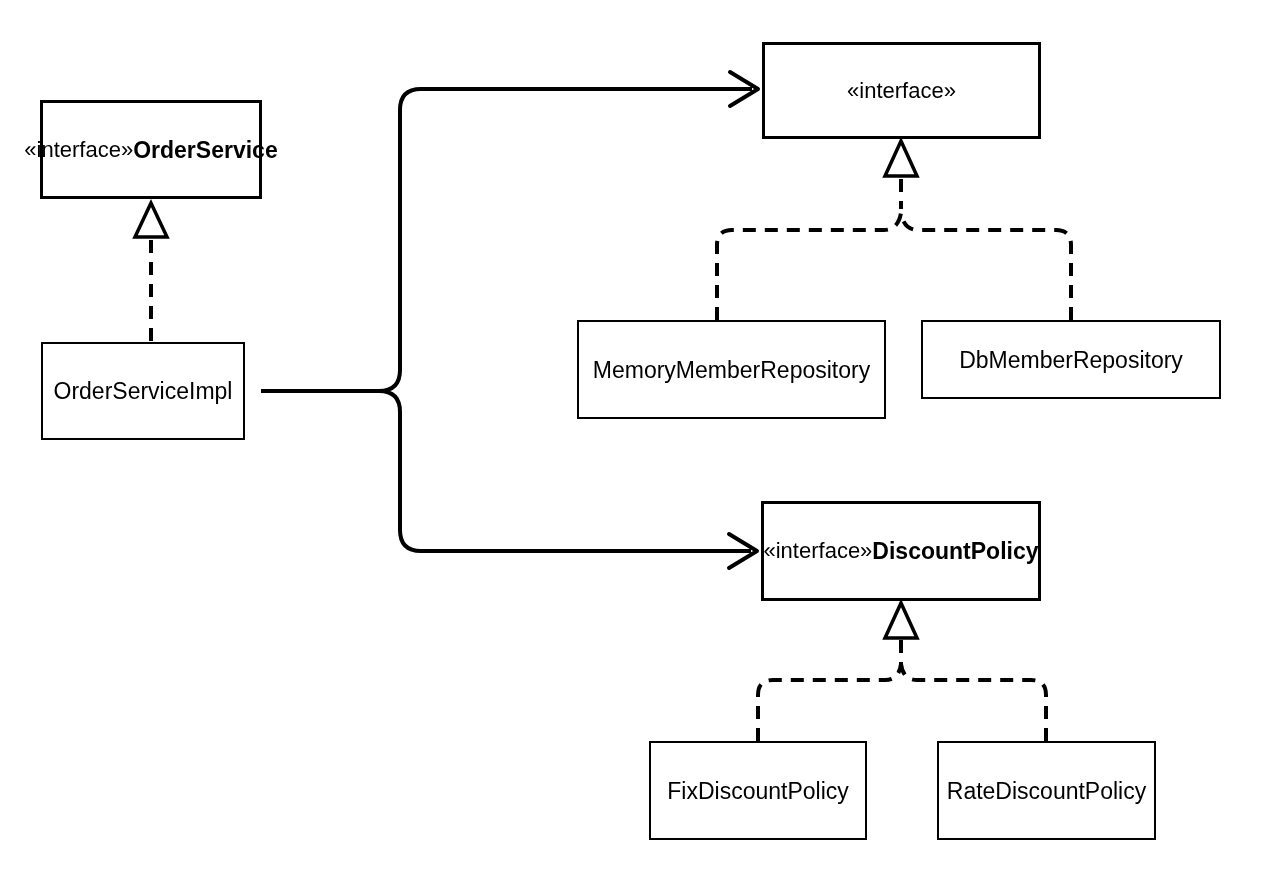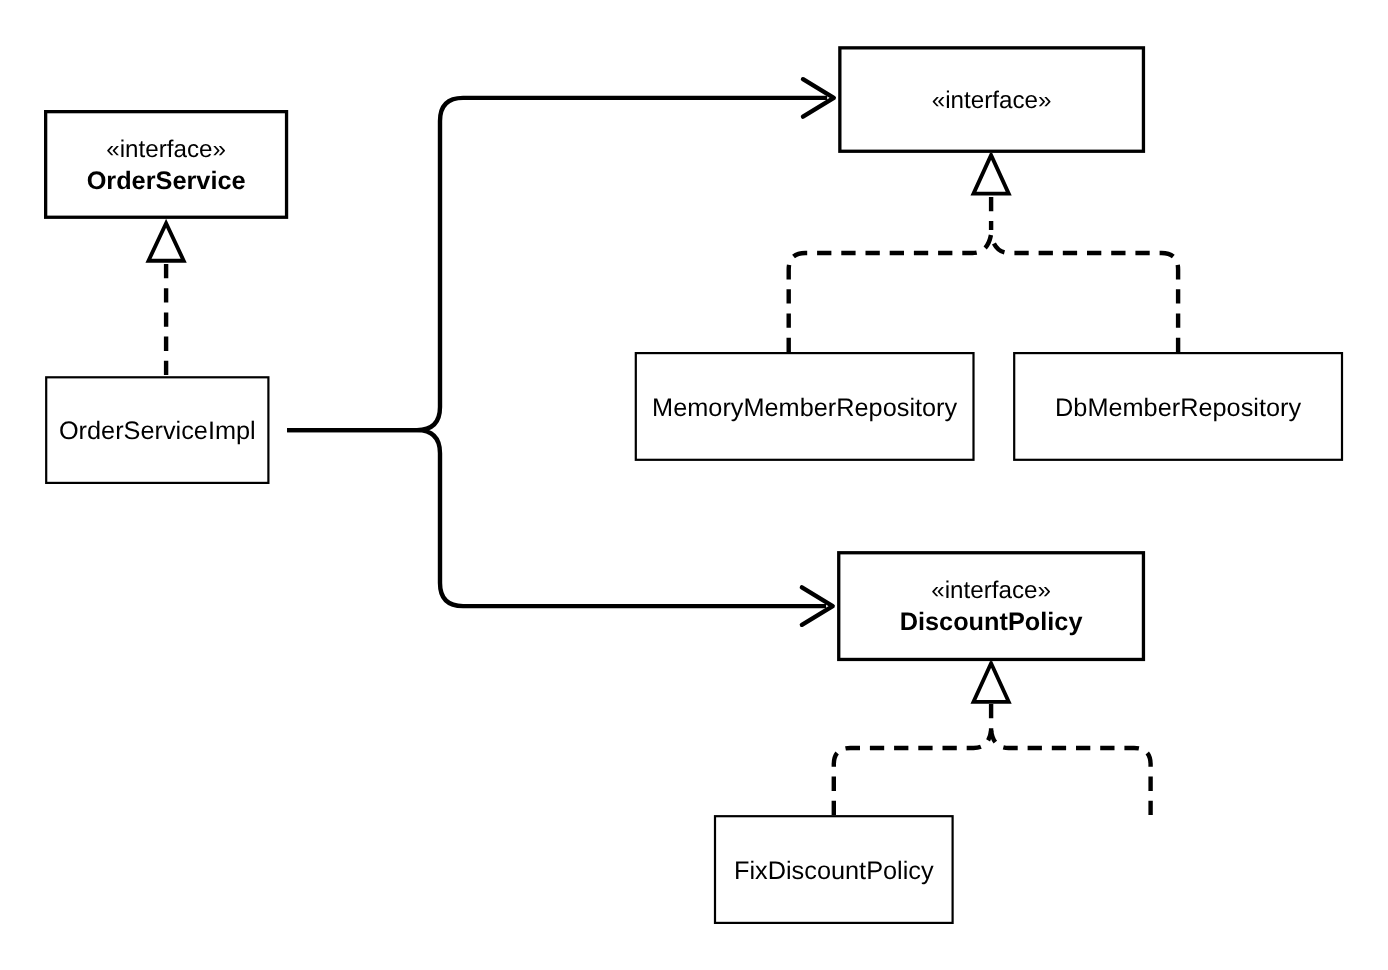--- a/index.html
+++ b/index.html
@@ -15,21 +15,21 @@
     position: absolute;
     left: 0; top: 0;
     width: 1262px; height: 882px;
   }
   .node {
     position: absolute;
     box-sizing: border-box;
     background: #ffffff;
     border: 3px solid #000000;
     display: flex;
-    flex-direction: column;
+    flex-direction: row;
     align-items: center;
     justify-content: center;
     text-align: center;
     color: #000000;
     font-size: 23px;
     line-height: 28px;
   }
   .node.impl { border-width: 2.5px; }
   .stereo { font-size: 22px; font-weight: 400; }
   .cls-bold { font-weight: 700; }
@@ -73,27 +73,30 @@
   </div>
 
   <div class="node" style="left:762px; top:42px; width:279px; height:97px;">
     <div class="stereo">«interface»</div>
   </div>
 
   <div class="node impl" style="left:577px; top:320px; width:309px; height:99px;">
     <div class="cls">MemoryMemberRepository</div>
   </div>
 
-  <div class="node impl" style="left:921px; top:320px; width:300px; height:99px;">
+  <div class="node impl" style="left:921px; top:320px; width:300px; height:79px;">
     <div class="cls">DbMemberRepository</div>
   </div>
 
   <div class="node" style="left:761px; top:501px; width:280px; height:100px;">
     <div class="stereo">«interface»</div>
     <div class="cls-bold">DiscountPolicy</div>
   </div>
 
   <div class="node impl" style="left:649px; top:741px; width:218px; height:99px;">
     <div class="cls">FixDiscountPolicy</div>
   </div>
 
+  <div class="node impl" style="left:937px; top:741px; width:219px; height:99px;">
+    <div class="cls">RateDiscountPolicy</div>
+  </div>
 
 </div>
 
 </body></html>

